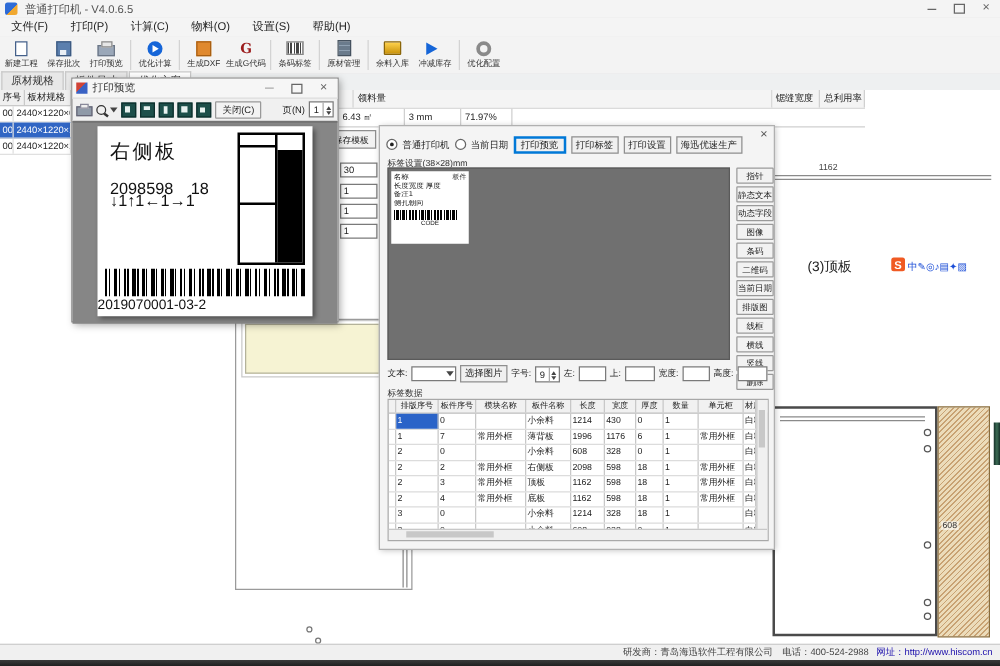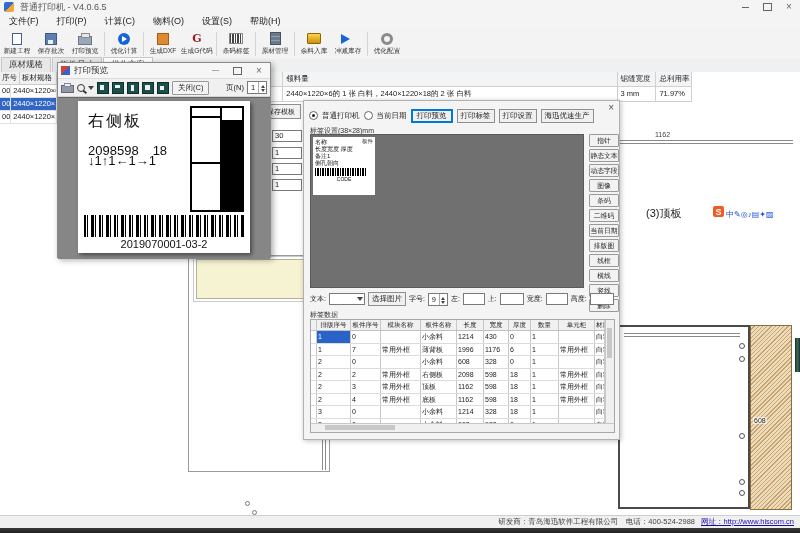--- a/index.html
+++ b/index.html
@@ -102,21 +102,21 @@
   #lp-marks{position:absolute;left:10px;top:52px;font-size:13px;color:#111}
   #lp-thumb{position:absolute;right:6px;top:5px;width:50px;height:102px;border:2px solid #000;display:flex}
   .th-left{width:55%;border-right:2px solid #000;display:flex;flex-direction:column}
   .th-strip{height:8px;border-bottom:2px solid #000}
   .th-mid{height:44px;border-bottom:2px solid #000}
   .th-right{flex:1;display:flex;flex-direction:column}
   .th-rtop{height:12px}
   .th-rblack{flex:1;background:#000}
   #lp-barcode{position:absolute;left:6px;top:114px;width:160px;height:22px;
     background:repeating-linear-gradient(90deg,#000 0 2px,#fff 2px 3px,#000 3px 4px,#fff 4px 7px,#000 7px 10px,#fff 10px 11px,#000 11px 12px,#fff 12px 15px)}
-  #lp-code{position:absolute;left:0;top:137px;width:100%;text-align:center;font-size:11px;color:#111}
+  #lp-code{position:absolute;left:0;top:137px;width:100%;text-align:left;font-size:11px;color:#111}
   
   #save-template{left:261px;top:104px;width:38px;height:13px;font-size:7px;border:1px solid #8f8f8f;background:#f2f2f2;display:flex;align-items:center;justify-content:center;white-space:nowrap;overflow:hidden}
   .ibox{border:1px solid #7a7a7a;background:#fff;font-size:7.5px;line-height:10px;padding:0 2px;overflow:hidden}
   .panel-ibox{left:272px;width:24px;height:10px}
   
   #dialog{left:303px;top:100px;width:315px;height:338px;background:#f4f4f4;border:1px solid #b0b0b0;box-shadow:1px 1px 5px rgba(0,0,0,.25);z-index:5}
   #dlg-close{position:absolute;right:5px;top:1px;font-size:10px;color:#555}
   #dlg-row1{position:absolute;left:5px;top:8px;display:flex;align-items:center;gap:4px;height:13px}
   .radio{width:7px;height:7px;border:1px solid #666;border-radius:50%;background:#fff;position:relative}
   .radio.sel::after{content:"";position:absolute;left:1.5px;top:1.5px;width:3px;height:3px;border-radius:50%;background:#222}
@@ -144,21 +144,21 @@
   .w6{width:25px}.w7{width:22px}.w8{width:28px}.w9{width:36px}.w10{width:10px}
   #dlg-rows div.drow{display:flex;height:11.5px;border-bottom:1px solid #dcdcdc;font-size:7px}
   .dc{line-height:11px}
   #dlg-rows div.drow:nth-of-type(1) .w1{background:#2a63c8;color:#fff}
   #dlg-vscroll{position:absolute;right:0;top:0;width:8px;height:104px;background:#f0f0f0;border-left:1px solid #c8c8c8}
   #dlg-vthumb{position:absolute;left:1px;top:8px;width:5px;height:30px;background:#c8c8c8}
   #dlg-hscroll{position:absolute;left:0;bottom:0;width:303px;height:8px;background:#f0f0f0;border-top:1px solid #c8c8c8}
   #dlg-hthumb{position:absolute;left:14px;top:1px;width:70px;height:5px;background:#c8c8c8}
   
   #statusbar{left:0;top:515px;width:800px;height:13px;background:#f0f0f0;border-top:1px solid #cfcfcf;display:flex;align-items:center;justify-content:flex-end;gap:6px;padding-right:6px;box-sizing:border-box;font-size:7.5px;color:#444}
-  #status-link{color:#1a0dab;text-decoration:underline}
+  #status-link{color:#1a0dab;}
   #taskbar-strip{left:0;top:528px;width:800px;height:5px;background:linear-gradient(#3a3a3a,#1f1f1f)}
 </style>
 </head>
 <body>
 
 <div>
 
   <div class="abs" id="titlebar">
     <span id="app-icon"></span>
     <span id="title-text">普通打印机 - V4.0.6.5</span>
@@ -313,21 +313,20 @@
     <div class="sum-row sum-head">
       <span class="sum-cell sc0"></span>
       <span class="sum-cell sc1">开料量</span>
       <span class="sum-cell sc2">领料量</span>
       <span class="sum-cell sc3">锯缝宽度</span>
       <span class="sum-cell sc4">总利用率</span>
     </div>
     <div class="sum-row">
       <span class="sum-cell sc0"></span>
       <span class="sum-cell sc1">6.43 ㎡</span>
-      <span class="sum-cell sc2">2440×1220×6的 1 张 白料，2440×1220×18的 2 张 白料</span>
       <span class="sum-cell sc3">3 mm</span>
       <span class="sum-cell sc4">71.97%</span>
     </div>
   </div>
 
   <div class="abs" id="save-template">保存模板</div>
   <div class="abs ibox panel-ibox" style="top:130px">30</div>
   <div class="abs ibox panel-ibox" style="top:147px">1</div>
   <div class="abs ibox panel-ibox" style="top:163px">1</div>
   <div class="abs ibox panel-ibox" style="top:179px">1</div>

